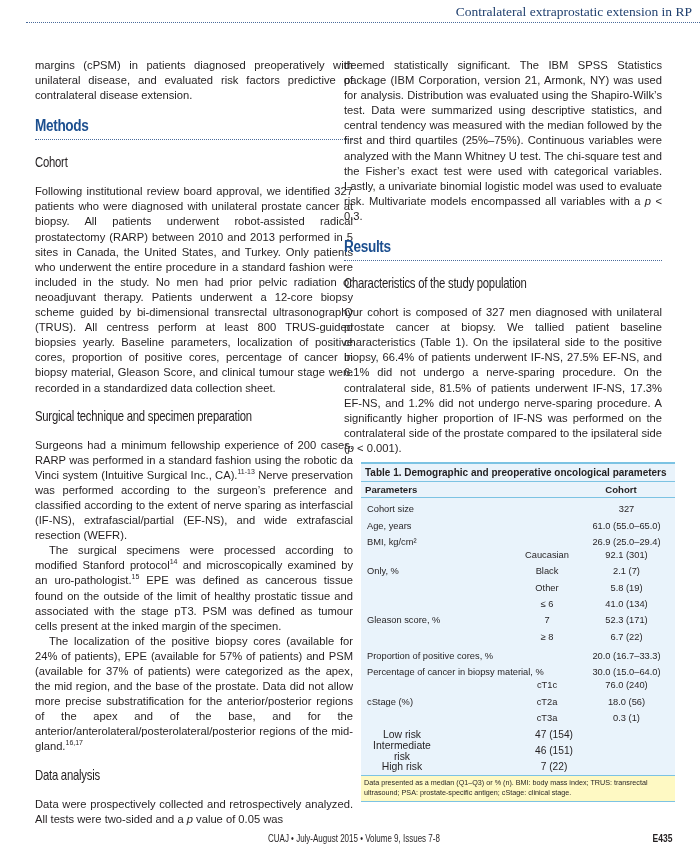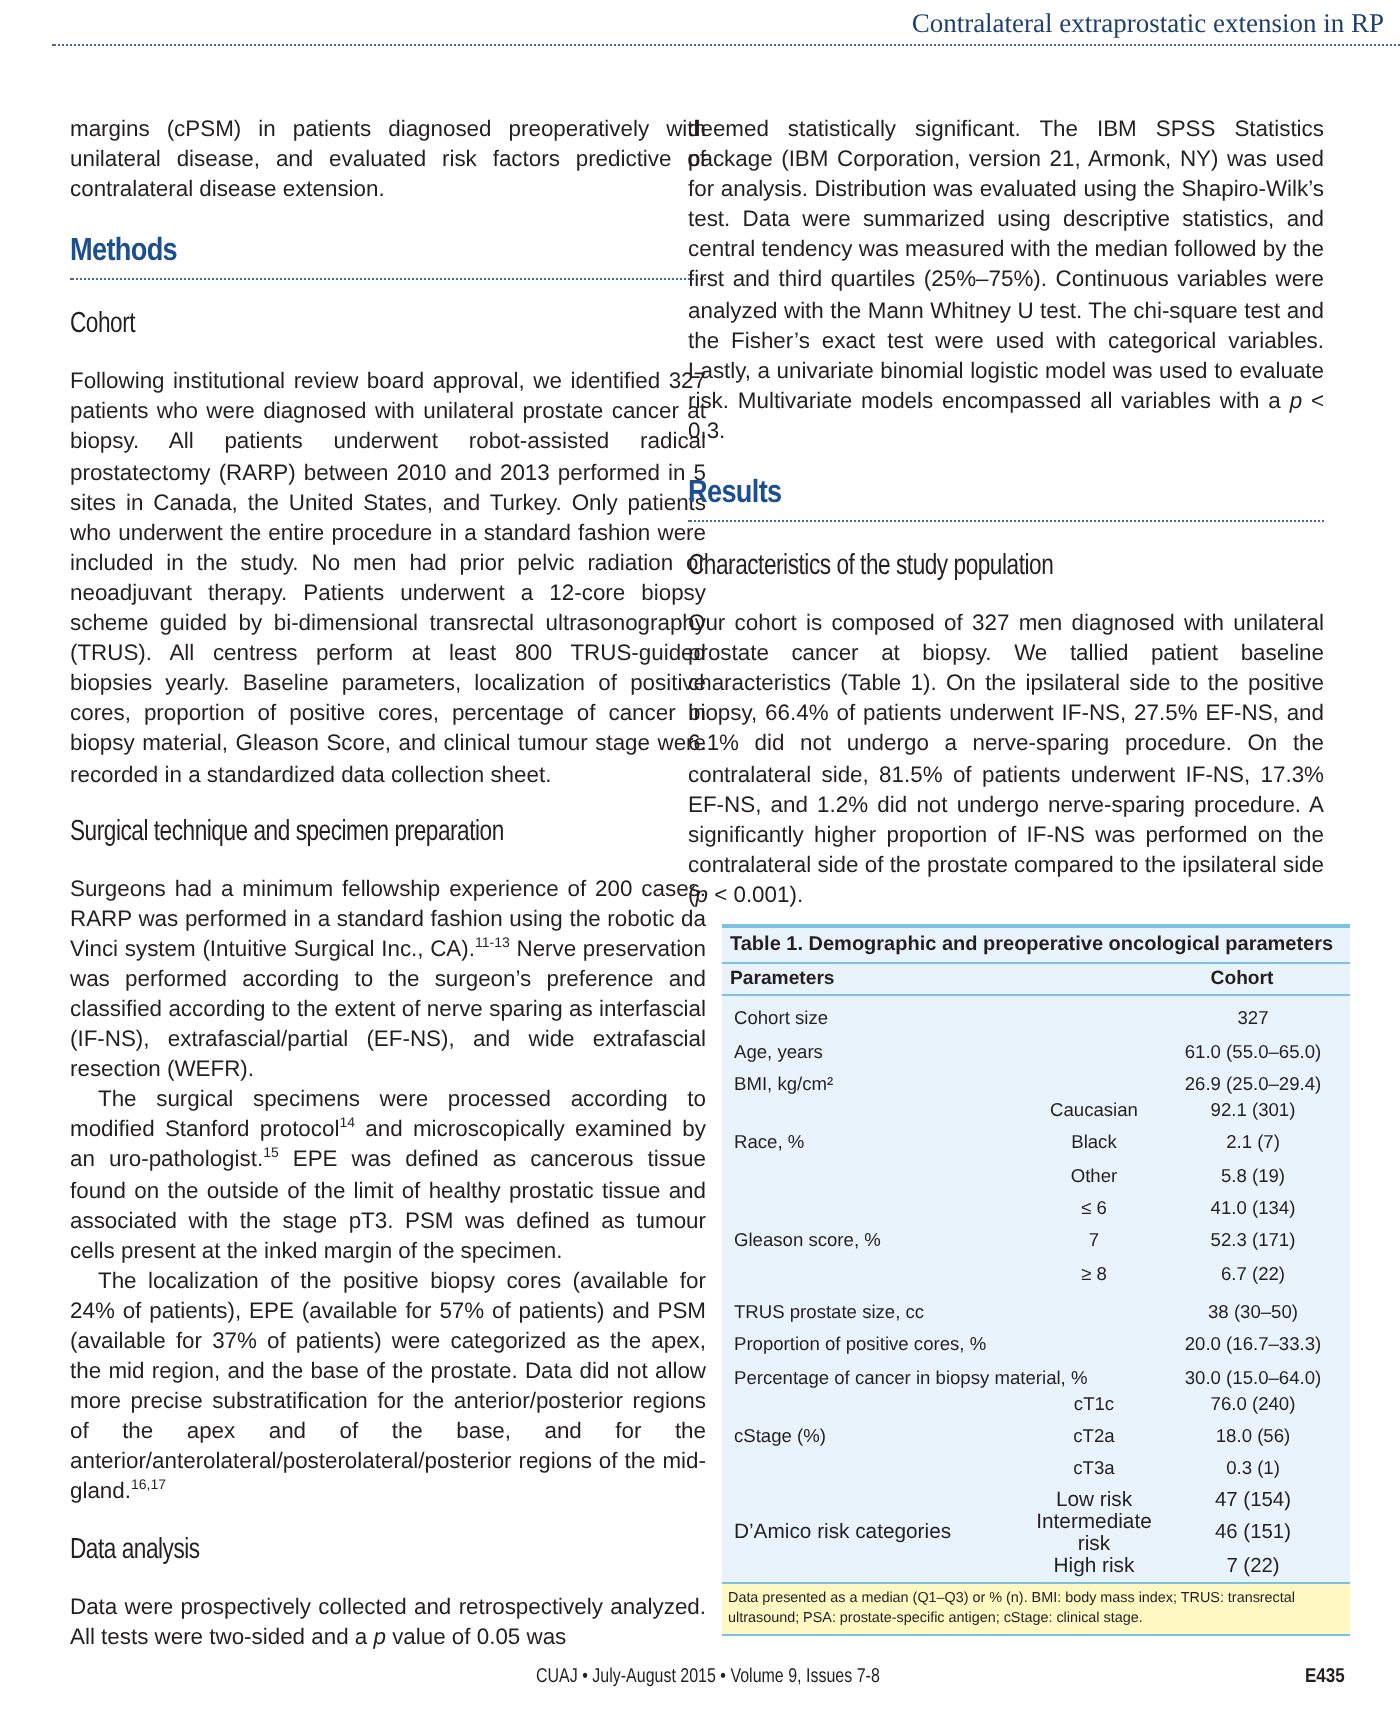--- a/index.html
+++ b/index.html
@@ -82,21 +82,21 @@
   <div class="row wide">
       <span class="c1">Age, years</span>
       <span class="c3">61.0 (55.0–65.0)</span>
     </div>
   <div class="row wide">
       <span class="c1">BMI, kg/cm²</span>
       <span class="c3">26.9 (25.0–29.4)</span>
     </div>
 
   <div class="group">
-    <div class="g1">Race, %</div>
+    <div class="g1">Only, %</div>
     <div class="gsub">
       <div class="sr">
           <span class="c2">Caucasian</span>
           <span class="c3">92.1 (301)</span>
         </div>
       <div class="sr">
           <span class="c2">Black</span>
           <span class="c3">2.1 (7)</span>
         </div>
       <div class="sr">
@@ -118,24 +118,20 @@
           <span class="c3">52.3 (171)</span>
         </div>
       <div class="sr">
           <span class="c2">≥ 8</span>
           <span class="c3">6.7 (22)</span>
         </div>
     </div>
   </div>
 
   <div class="row wide">
-      <span class="c1">TRUS prostate size, cc</span>
-      <span class="c3">38 (30–50)</span>
-    </div>
-  <div class="row wide">
       <span class="c1">Proportion of positive cores, %</span>
       <span class="c3">20.0 (16.7–33.3)</span>
     </div>
   <div class="row wide">
       <span class="c1">Percentage of cancer in biopsy material, %</span>
       <span class="c3">30.0 (15.0–64.0)</span>
     </div>
 
   <div class="group">
     <div class="g1">cStage (%)</div>
@@ -149,21 +145,20 @@
           <span class="c3">18.0 (56)</span>
         </div>
       <div class="sr">
           <span class="c2">cT3a</span>
           <span class="c3">0.3 (1)</span>
         </div>
     </div>
   </div>
 
   <div class="group damico">
-    <div class="g1">D’Amico risk categories</div>
     <div class="gsub">
       <div class="sr">
           <span class="c2">Low risk</span>
           <span class="c3">47 (154)</span>
         </div>
       <div class="sr">
           <span class="c2">Intermediate risk</span>
           <span class="c3">46 (151)</span>
         </div>
       <div class="sr">

